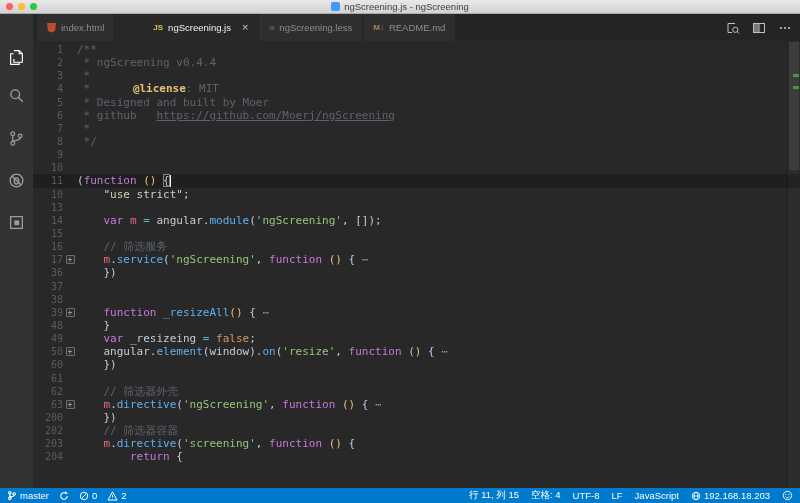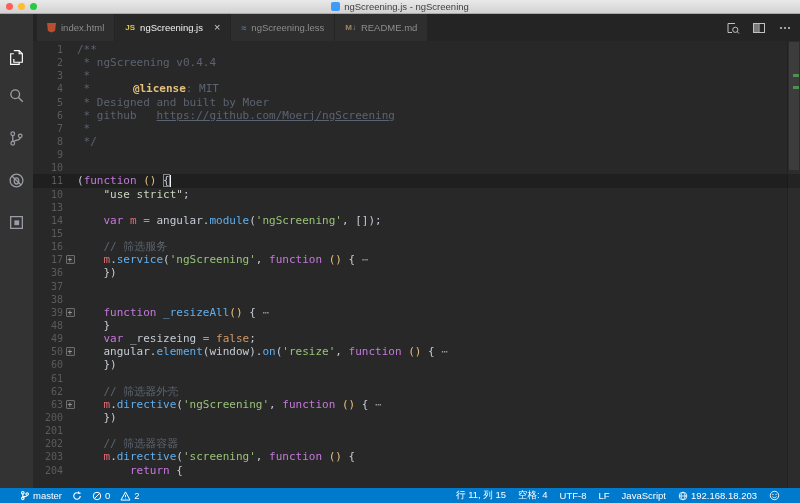--- a/index.html
+++ b/index.html
@@ -22,21 +22,21 @@
     align-items:center; justify-content:center; color:#9a9da3; cursor:pointer; }
   .act-item.active { color:#ffffff; }
 
   
   .tabbar { position:absolute; left:33px; top:14px; right:0; height:27px; background:#242424;
     display:flex; align-items:stretch; padding-left:4px; }
   .tab { display:flex; align-items:center; gap:5px; padding:0 10px; font-size:9.5px;
     color:#8d8d8d; background:#2e2e2e; border-right:1px solid #242424; white-space:nowrap; cursor:pointer; }
   .tab.active { background:#282828; color:#f0f0f0; }
   .tab .ticon { opacity:.75; display:inline-flex; align-items:center; }
-  .tab.active .ticon { opacity:1; }
+  .tab.active .ticon { opacity:1;margin-left:28px; }
   .tab .close { margin-left:6px; color:#cccccc; font-size:11px; line-height:1; }
   .tab-actions { position:absolute; right:8px; top:0; height:27px; display:flex;
     align-items:center; gap:12px; color:#c0c0c0; }
   .tab-actions .ta { display:inline-flex; cursor:pointer; }
 
   
   .editor { position:absolute; left:33px; top:41px; right:0; bottom:15px; background:#282828;
     overflow:hidden; padding-top:2px; }
   .code-line { display:flex; height:13.15px; line-height:13.15px; white-space:pre;
     font-family:"DejaVu Sans Mono", monospace; font-size:11px; }
@@ -66,21 +66,21 @@
 
   
   .scrollbar { position:absolute; right:0; top:41px; width:13px; bottom:15px;
     background:rgba(255,255,255,0.02); border-left:1px solid rgba(0,0,0,0.25); }
   .scroll-thumb { position:absolute; left:1px; right:1px; background:#424242; opacity:.75; }
   .ruler-mark { position:absolute; right:1px; width:6px; height:3px; }
 
   
   .statusbar { position:absolute; left:0; right:0; bottom:0; height:15px;
     background:var(--statusbar-bg); color:#ffffff; display:flex; align-items:center;
-    font-size:9.5px; padding:0 20px; }
+    font-size:9.5px; padding:0 7px; }
   .sb-left { display:flex; align-items:center; gap:10px; }
   .sb-right { margin-left:auto; display:flex; align-items:center; gap:12px; }
   .sb-item { display:flex; align-items:center; gap:3px; cursor:pointer; white-space:nowrap; }
   .sb-item svg { display:block; }
 </style>
 </head>
 <body>
 
 <div id="app">
 
@@ -207,21 +207,20 @@
       <div class="code-line"><span class="ln">38</span><span class="fold-col"></span><span class="code-text"><span class="tok-pl">    </span></span></div>
       <div class="code-line"><span class="ln">39</span><span class="fold-col"><span class="fold-badge">+</span></span><span class="code-text"><span class="tok-pl">    </span><span class="tok-kw">function</span><span class="tok-pl"> </span><span class="tok-fn">_resizeAll</span><span class="tok-gold">()</span><span class="tok-pl"> {</span><span class="tok-fold"> ⋯</span></span></div>
       <div class="code-line"><span class="ln">48</span><span class="fold-col"></span><span class="code-text"><span class="tok-pl">    }</span></span></div>
       <div class="code-line"><span class="ln">49</span><span class="fold-col"></span><span class="code-text"><span class="tok-pl">    </span><span class="tok-kw">var</span><span class="tok-pl"> _resizeing </span><span class="tok-op">=</span><span class="tok-pl"> </span><span class="tok-const">false</span><span class="tok-pl">;</span></span></div>
       <div class="code-line"><span class="ln">50</span><span class="fold-col"><span class="fold-badge">+</span></span><span class="code-text"><span class="tok-pl">    angular.</span><span class="tok-fn">element</span><span class="tok-pl">(window).</span><span class="tok-fn">on</span><span class="tok-pl">(</span><span class="tok-str">'resize'</span><span class="tok-pl">, </span><span class="tok-kw">function</span><span class="tok-pl"> </span><span class="tok-gold">()</span><span class="tok-pl"> {</span><span class="tok-fold"> ⋯</span></span></div>
       <div class="code-line"><span class="ln">60</span><span class="fold-col"></span><span class="code-text"><span class="tok-pl">    })</span></span></div>
       <div class="code-line"><span class="ln">61</span><span class="fold-col"></span><span class="code-text"></span></div>
       <div class="code-line"><span class="ln">62</span><span class="fold-col"></span><span class="code-text"><span class="tok-pl">    </span><span class="tok-com">// 筛选器外壳</span></span></div>
       <div class="code-line"><span class="ln">63</span><span class="fold-col"><span class="fold-badge">+</span></span><span class="code-text"><span class="tok-pl">    </span><span class="tok-red">m</span><span class="tok-pl">.</span><span class="tok-fn">directive</span><span class="tok-pl">(</span><span class="tok-str">'ngScreening'</span><span class="tok-pl">, </span><span class="tok-kw">function</span><span class="tok-pl"> </span><span class="tok-gold">()</span><span class="tok-pl"> {</span><span class="tok-fold"> ⋯</span></span></div>
       <div class="code-line"><span class="ln">200</span><span class="fold-col"></span><span class="code-text"><span class="tok-pl">    })</span></span></div>
-      <div class="code-line"><span class="ln">201</span><span class="fold-col"></span><span class="code-text"></span></div>
       <div class="code-line"><span class="ln">202</span><span class="fold-col"></span><span class="code-text"><span class="tok-pl">    </span><span class="tok-com">// 筛选器容器</span></span></div>
       <div class="code-line"><span class="ln">203</span><span class="fold-col"></span><span class="code-text"><span class="tok-pl">    </span><span class="tok-red">m</span><span class="tok-pl">.</span><span class="tok-fn">directive</span><span class="tok-pl">(</span><span class="tok-str">'screening'</span><span class="tok-pl">, </span><span class="tok-kw">function</span><span class="tok-pl"> </span><span class="tok-gold">()</span><span class="tok-pl"> {</span></span></div>
       <div class="code-line"><span class="ln">204</span><span class="fold-col"></span><span class="code-text"><span class="tok-pl">        </span><span class="tok-kw">return</span><span class="tok-pl"> {</span></span></div>
     </div>
 
   <div class="scrollbar">
       <div class="scroll-thumb" style="top: 1px; height: 128px;"></div>
       <div class="ruler-mark" style="top: 33px; background: rgb(78, 143, 82);"></div>
       <div class="ruler-mark" style="top: 45px; background: rgb(78, 143, 82);"></div>
     </div>

